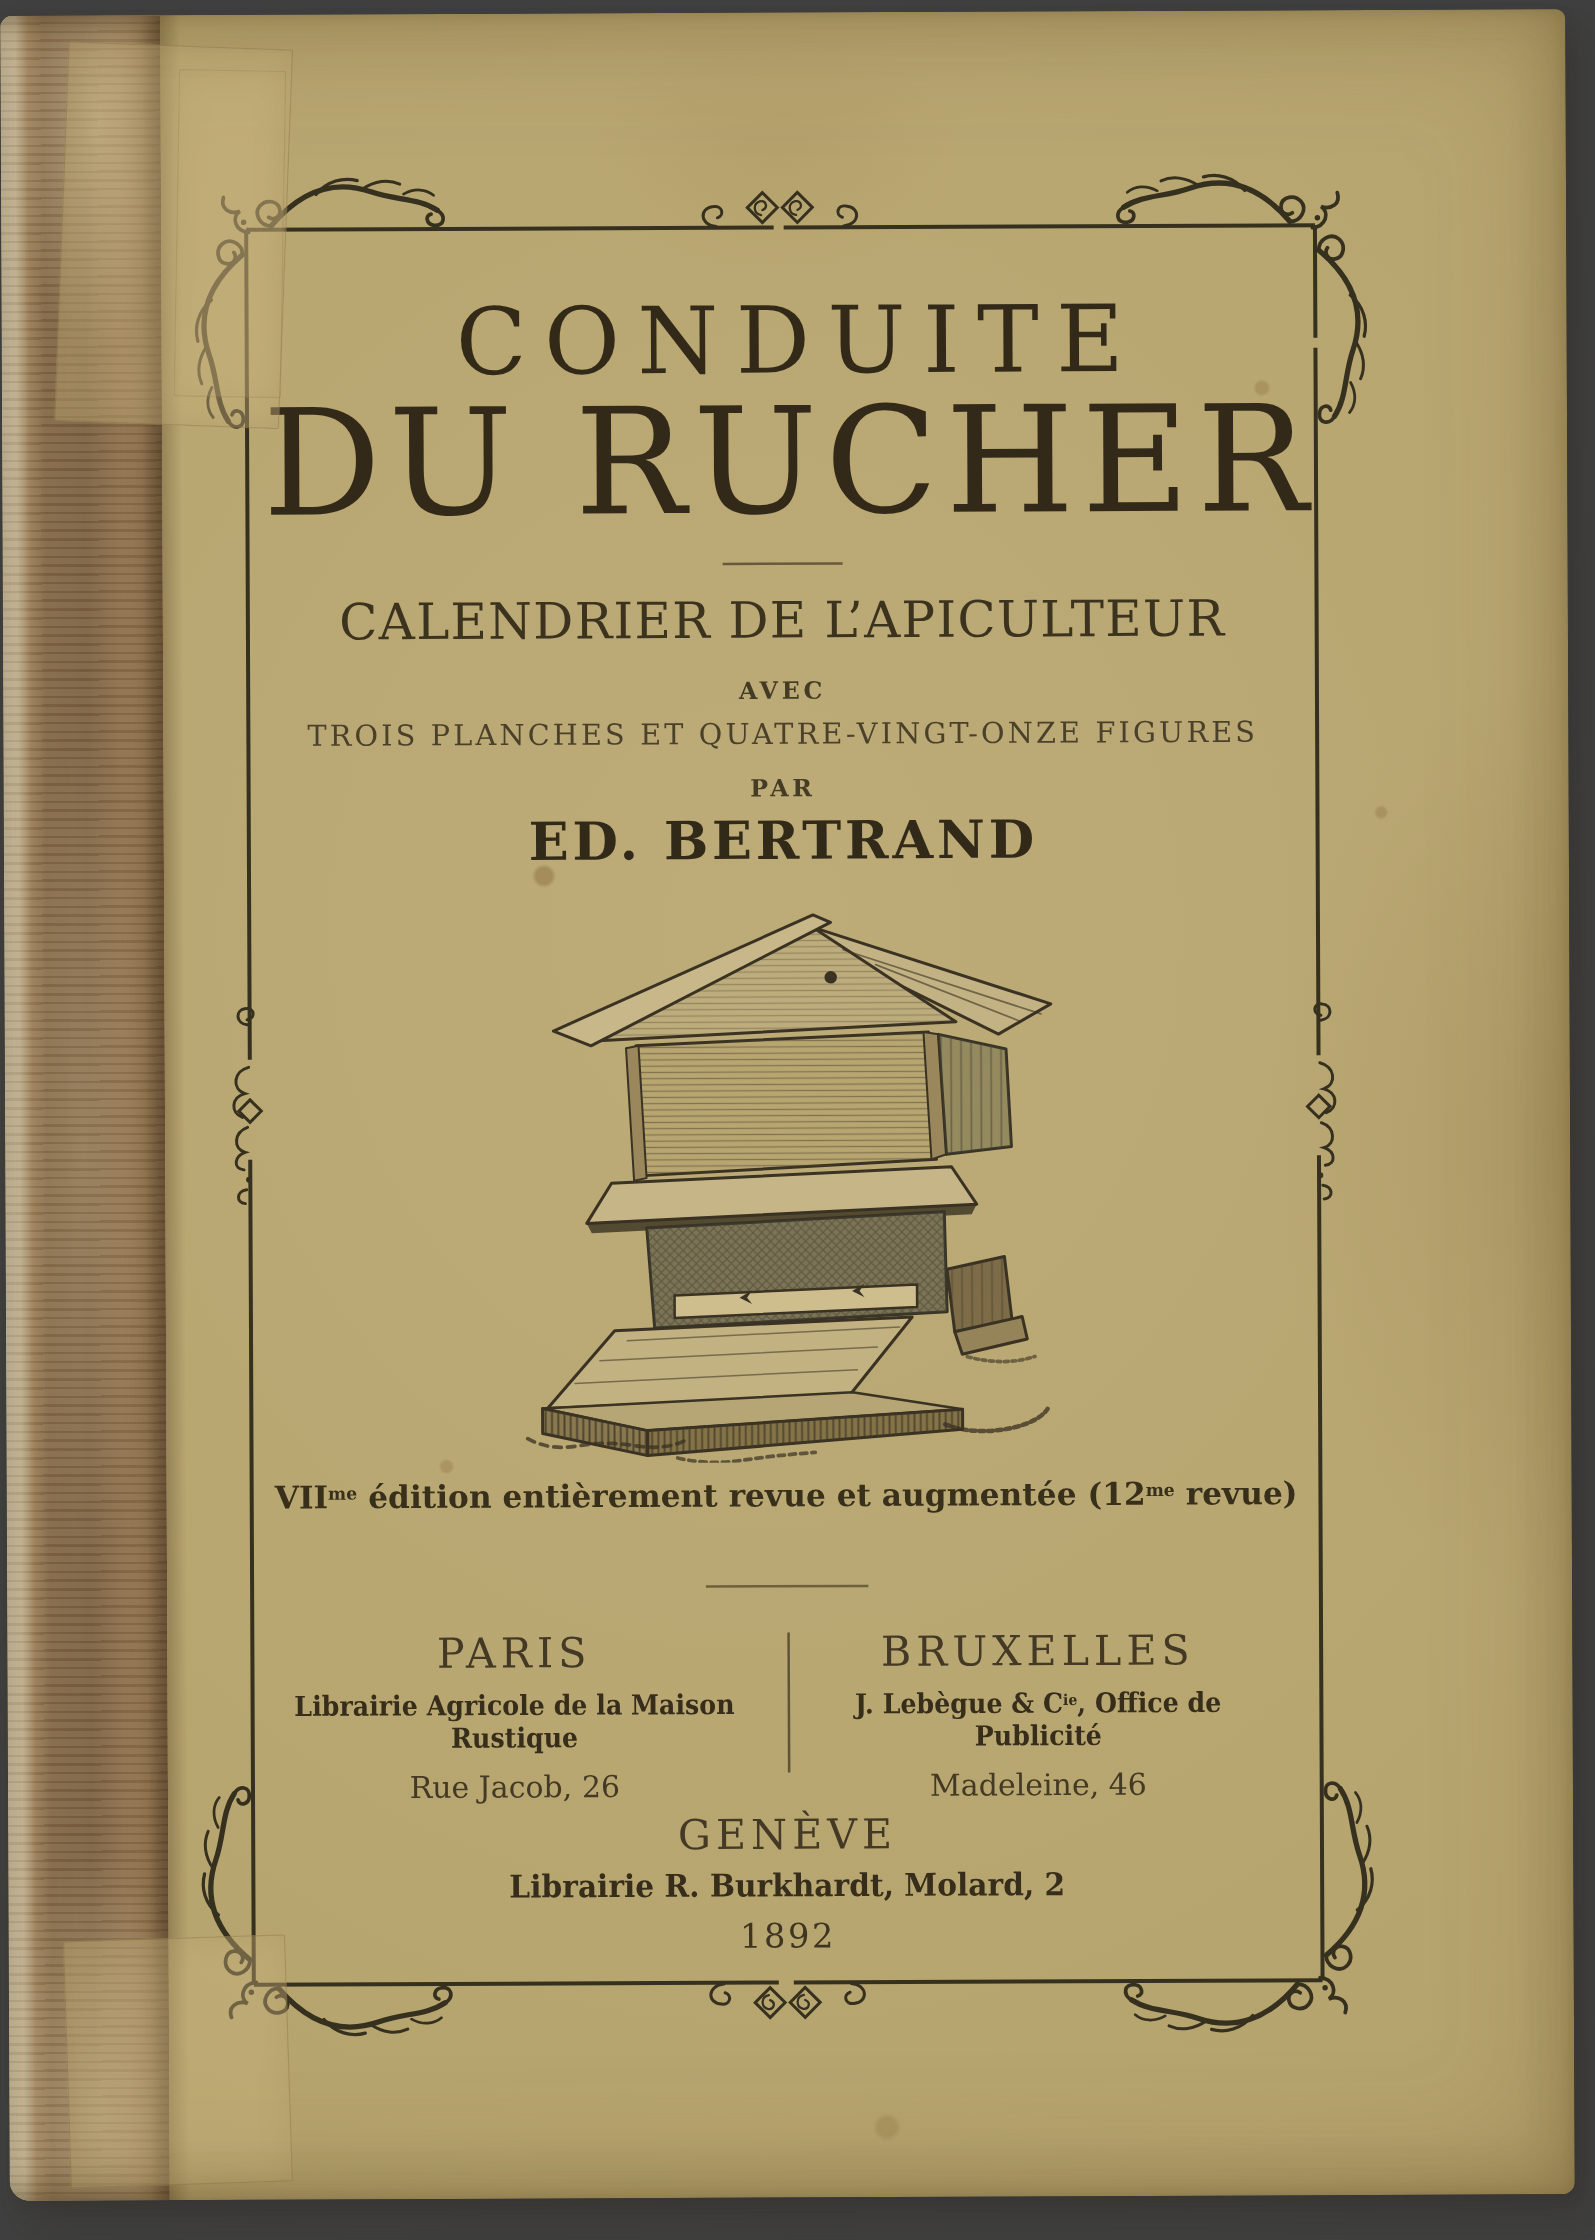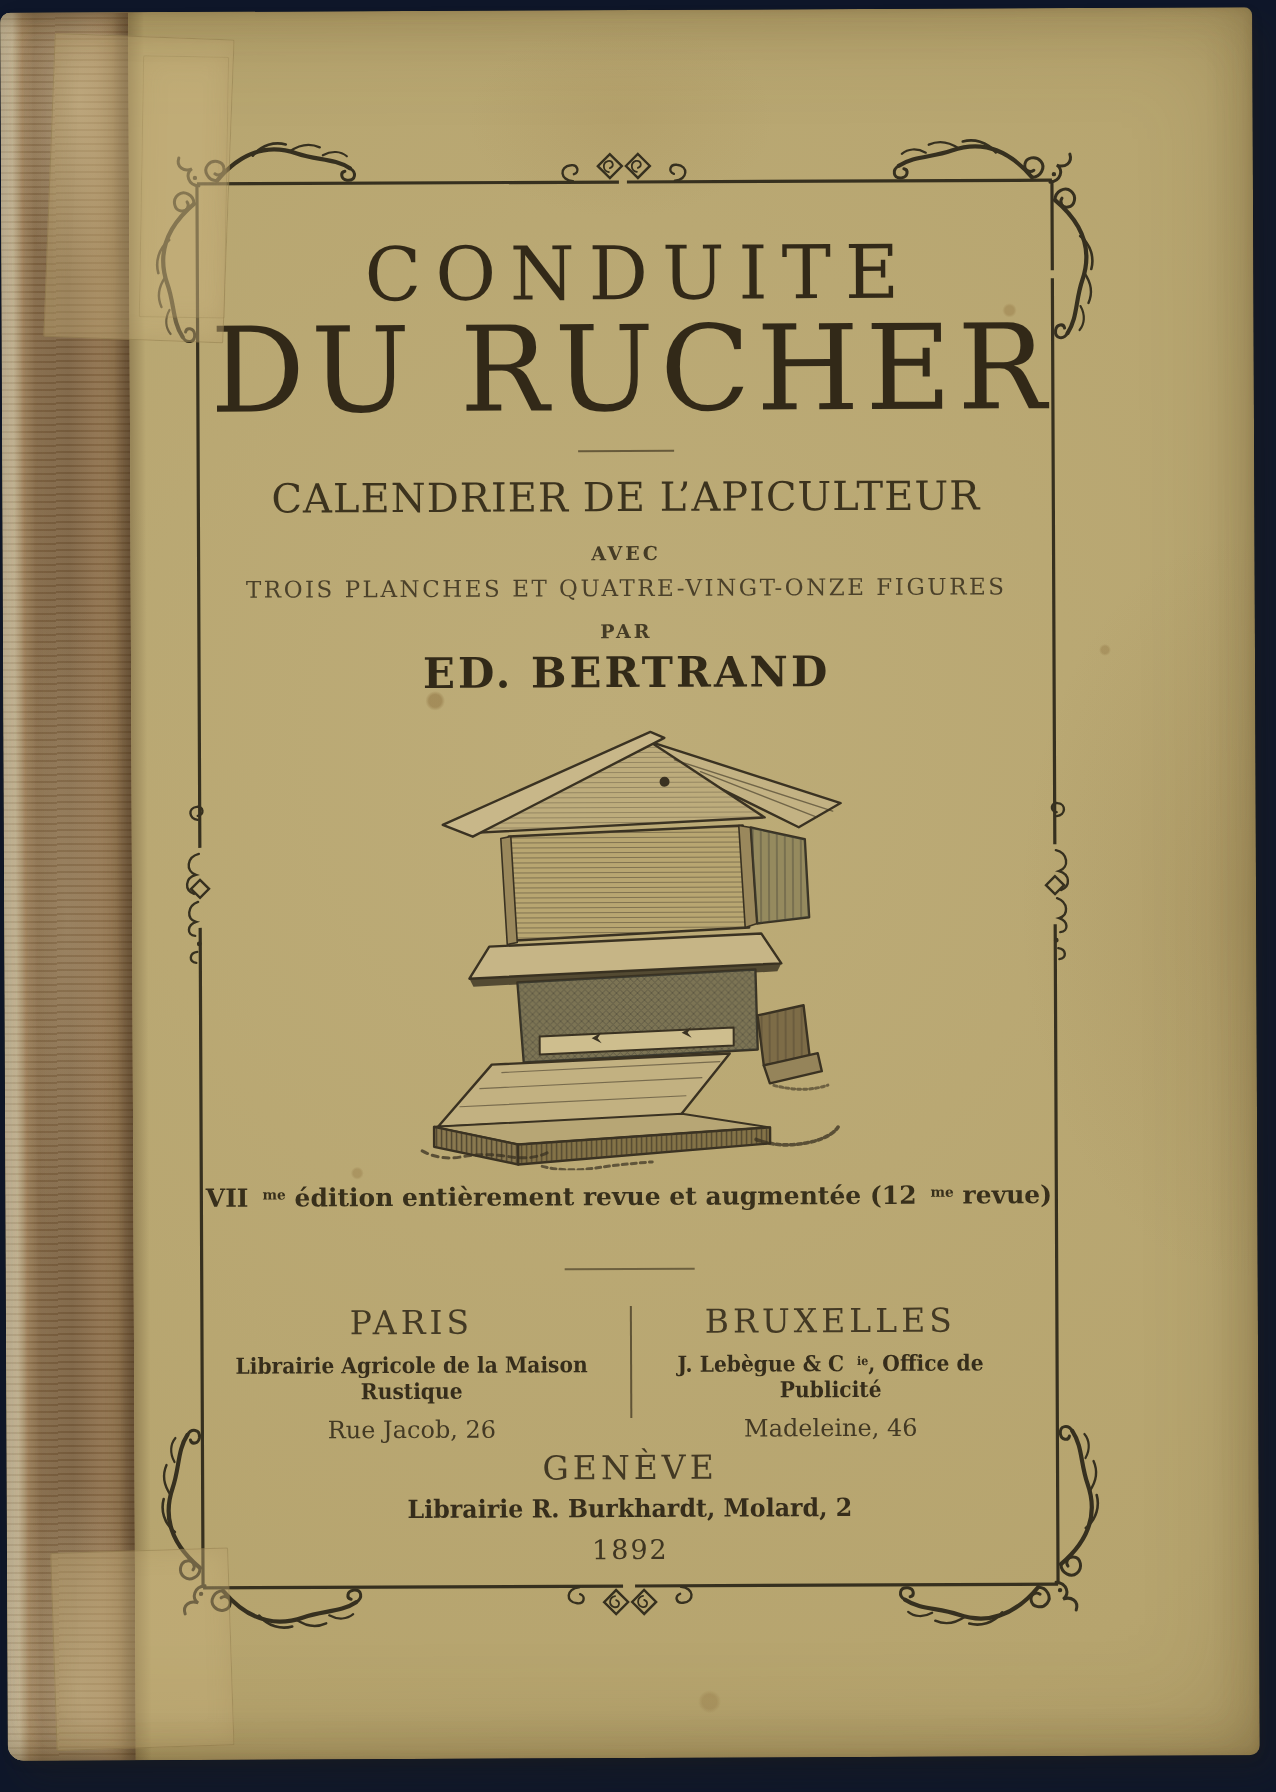--- a/index.html
+++ b/index.html
@@ -1,16 +1,16 @@
 <!DOCTYPE html>
 <html><head>
 <meta charset="utf-8">
 <style>
   html,body{margin:0;padding:0;background:#f5f5f2;}
-  .scene{position:relative;width:1276px;height:1792px;background:#0f172a;overflow:hidden;
+  .scene{position:relative;width:1276px;height:1792px;background:#404040;overflow:hidden;
          font-family:"DejaVu Serif","Liberation Serif",serif;}
   .book{position:absolute;left:4px;top:10px;width:1252px;height:1748px;
     transform:rotate(-0.25deg);
     border-radius:10px 8px 10px 16px;
     background:
       radial-gradient(14px 14px at 432px 690px, rgba(118,84,36,.34) 0 45%, rgba(118,84,36,0) 70%),
       radial-gradient(10px 10px at 1008px 302px, rgba(130,96,46,.28) 0 45%, rgba(130,96,46,0) 72%),
       radial-gradient(9px 9px at 352px 1162px, rgba(125,92,44,.25) 0 45%, rgba(125,92,44,0) 72%),
       radial-gradient(16px 16px at 702px 1692px, rgba(128,94,46,.22) 0 45%, rgba(128,94,46,0) 72%),
       radial-gradient(8px 8px at 1102px 642px, rgba(120,88,40,.25) 0 45%, rgba(120,88,40,0) 75%),
@@ -41,21 +41,21 @@
   .t2{top:118px;font-size:118px;letter-spacing:6px;padding-left:6px;color:rgba(38,30,16,.92);}
   .rule1{position:absolute;top:268px;left:50%;margin-left:-48px;width:96px;height:2px;background:rgba(58,48,28,.65);}
   .sub{top:292px;font-size:40px;letter-spacing:1px;color:rgba(42,34,18,.88);}
   .small-cap{font-weight:bold;font-size:19px;letter-spacing:3px;color:rgba(48,40,24,.85);}
   .avec{top:360px;}
   .planches{top:393px;font-size:23px;letter-spacing:2.5px;color:rgba(50,42,26,.82);}
   .par{top:438px;}
   .author{top:466px;font-size:42px;font-weight:bold;letter-spacing:3px;color:rgba(38,30,16,.92);}
   .hive-wrap{top:538px;}
   .edition{top:1000px;font-size:25px;font-weight:bold;color:rgba(42,34,18,.90);}
-  sup{font-size:.55em;vertical-align:.5em;letter-spacing:0;margin-left:14px;}
+  sup{font-size:.55em;vertical-align:.5em;letter-spacing:0;}
   .rule2{position:absolute;top:1086px;left:50%;margin-left:-65px;width:130px;height:2px;background:rgba(58,48,28,.6);}
   .pub-row{position:absolute;top:1120px;left:0;width:100%;}
   .pub-col{display:inline-block;width:49%;vertical-align:top;text-align:center;}
   .pub-div{position:absolute;left:50%;top:4px;width:2px;height:112px;background:rgba(58,48,28,.7);}
   .city{font-size:33px;letter-spacing:4px;margin-bottom:10px;color:rgba(46,38,22,.85);}
   .pubbold{font-size:22px;font-weight:bold;margin-bottom:12px;color:rgba(40,32,18,.9);}
   .pubbold .cond{display:inline-block;transform:scaleX(.92);}
   .pubaddr{font-size:24px;color:rgba(46,38,22,.85);}
   .geneve{top:1266px;font-size:33px;letter-spacing:4px;color:rgba(46,38,22,.85);}
   .burk{top:1312px;font-size:25px;font-weight:bold;color:rgba(40,32,18,.9);}

